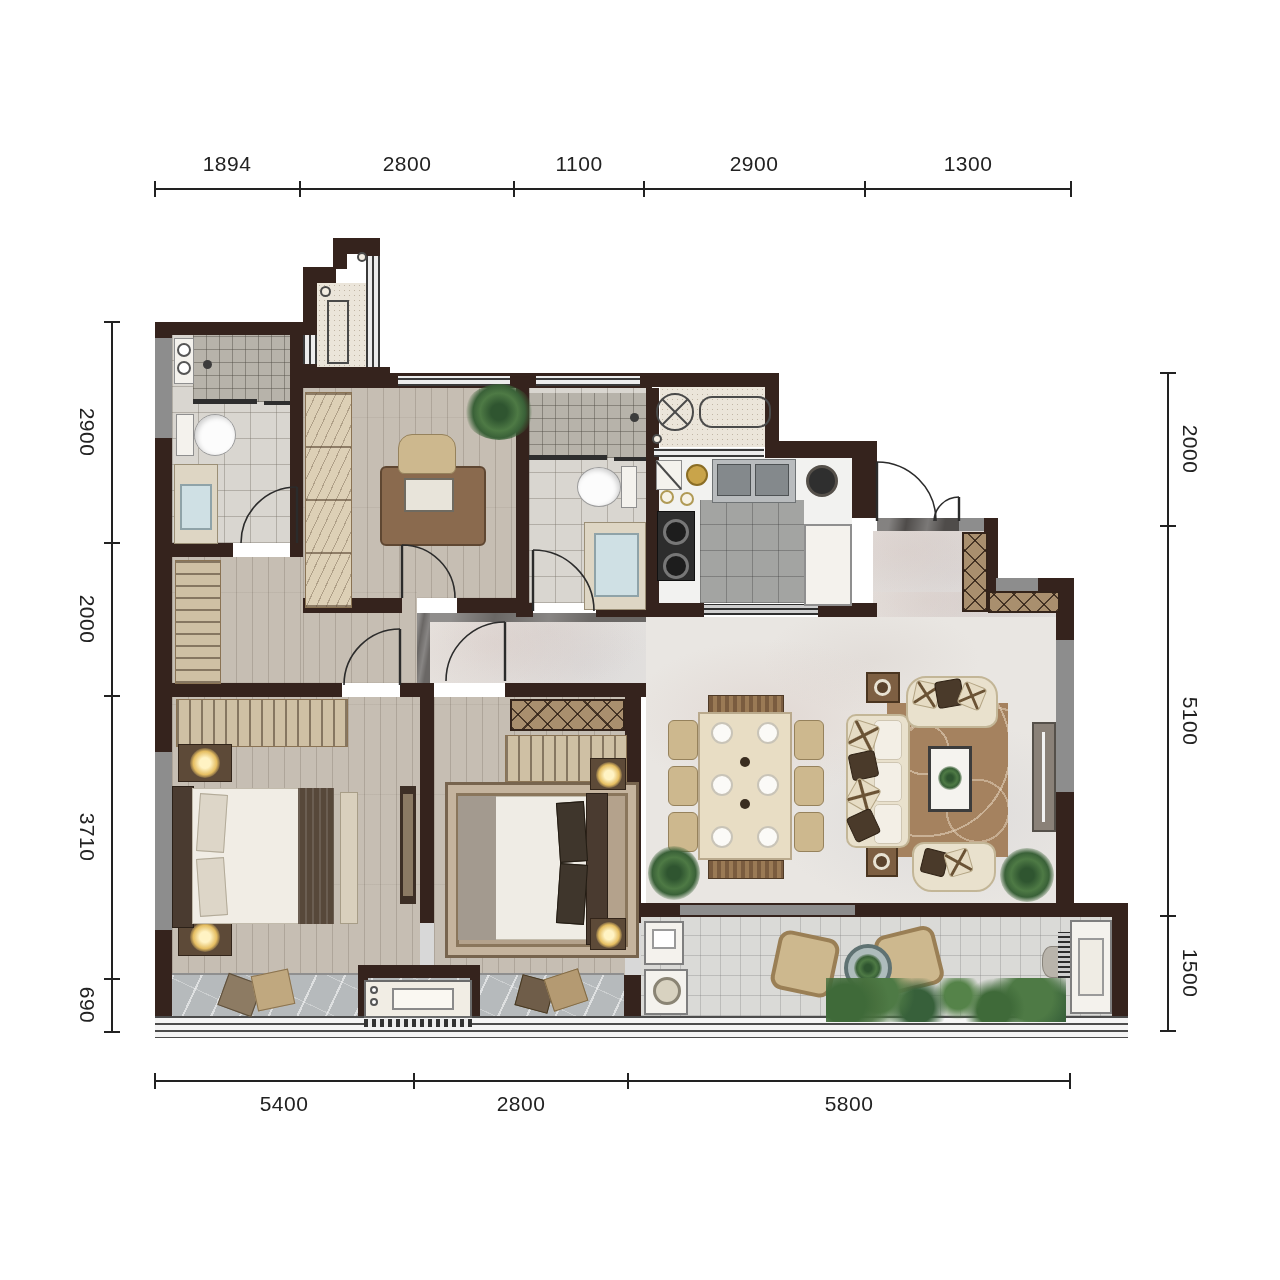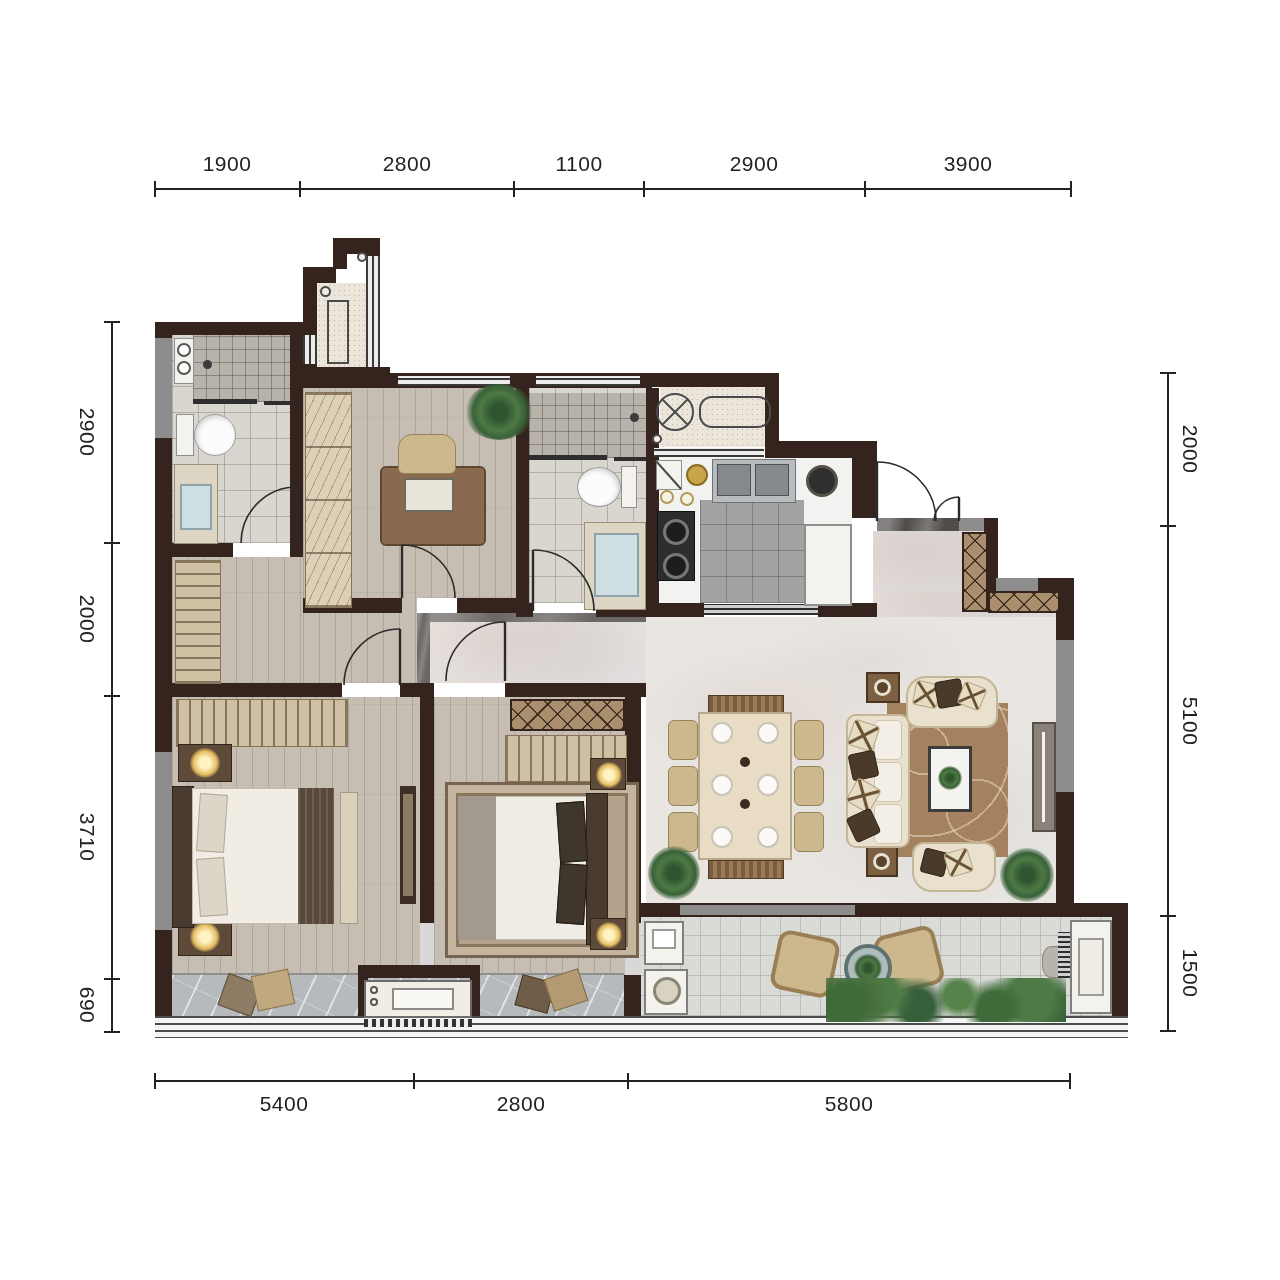--- a/index.html
+++ b/index.html
@@ -340,25 +340,25 @@
 
   <div>
 
     <div class="a dline" style="left:155px;top:188px;width:916px;height:2px"></div>
     <div class="a dtick" style="left:154px;top:181px;width:2px;height:16px"></div>
     <div class="a dtick" style="left:299px;top:181px;width:2px;height:16px"></div>
     <div class="a dtick" style="left:513px;top:181px;width:2px;height:16px"></div>
     <div class="a dtick" style="left:643px;top:181px;width:2px;height:16px"></div>
     <div class="a dtick" style="left:864px;top:181px;width:2px;height:16px"></div>
     <div class="a dtick" style="left:1070px;top:181px;width:2px;height:16px"></div>
-    <div class="a dlab" style="left:182px;top:152px;width:90px">1900</div>
+    <div class="a dlab" style="left:182px;top:152px;width:90px">1894</div>
     <div class="a dlab" style="left:362px;top:152px;width:90px">2800</div>
     <div class="a dlab" style="left:534px;top:152px;width:90px">1100</div>
     <div class="a dlab" style="left:709px;top:152px;width:90px">2900</div>
-    <div class="a dlab" style="left:923px;top:152px;width:90px">3900</div>
+    <div class="a dlab" style="left:923px;top:152px;width:90px">1300</div>
 
     <div class="a dline" style="left:155px;top:1080px;width:915px;height:2px"></div>
     <div class="a dtick" style="left:154px;top:1073px;width:2px;height:16px"></div>
     <div class="a dtick" style="left:413px;top:1073px;width:2px;height:16px"></div>
     <div class="a dtick" style="left:627px;top:1073px;width:2px;height:16px"></div>
     <div class="a dtick" style="left:1069px;top:1073px;width:2px;height:16px"></div>
     <div class="a dlab" style="left:239px;top:1092px;width:90px">5400</div>
     <div class="a dlab" style="left:476px;top:1092px;width:90px">2800</div>
     <div class="a dlab" style="left:804px;top:1092px;width:90px">5800</div>
 

